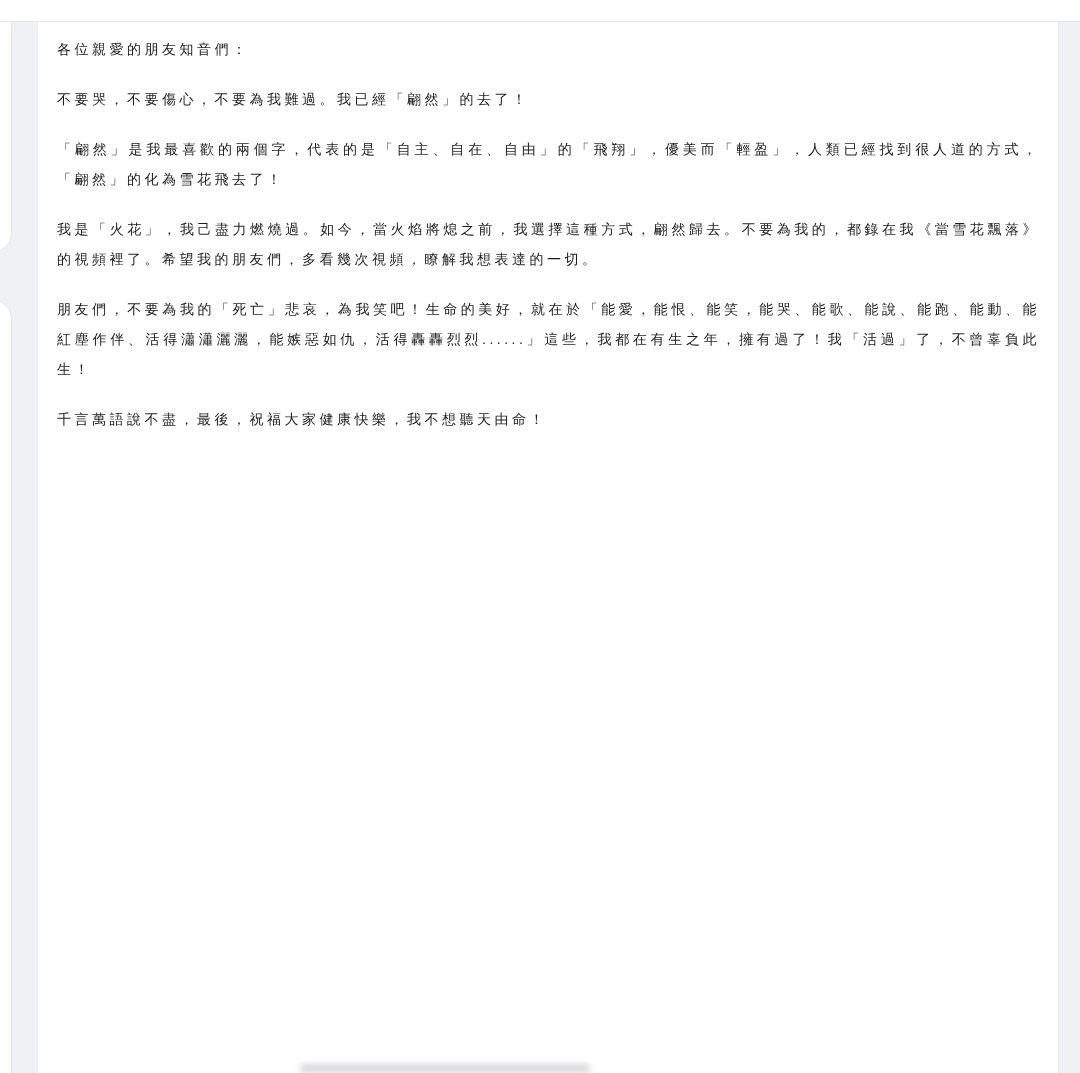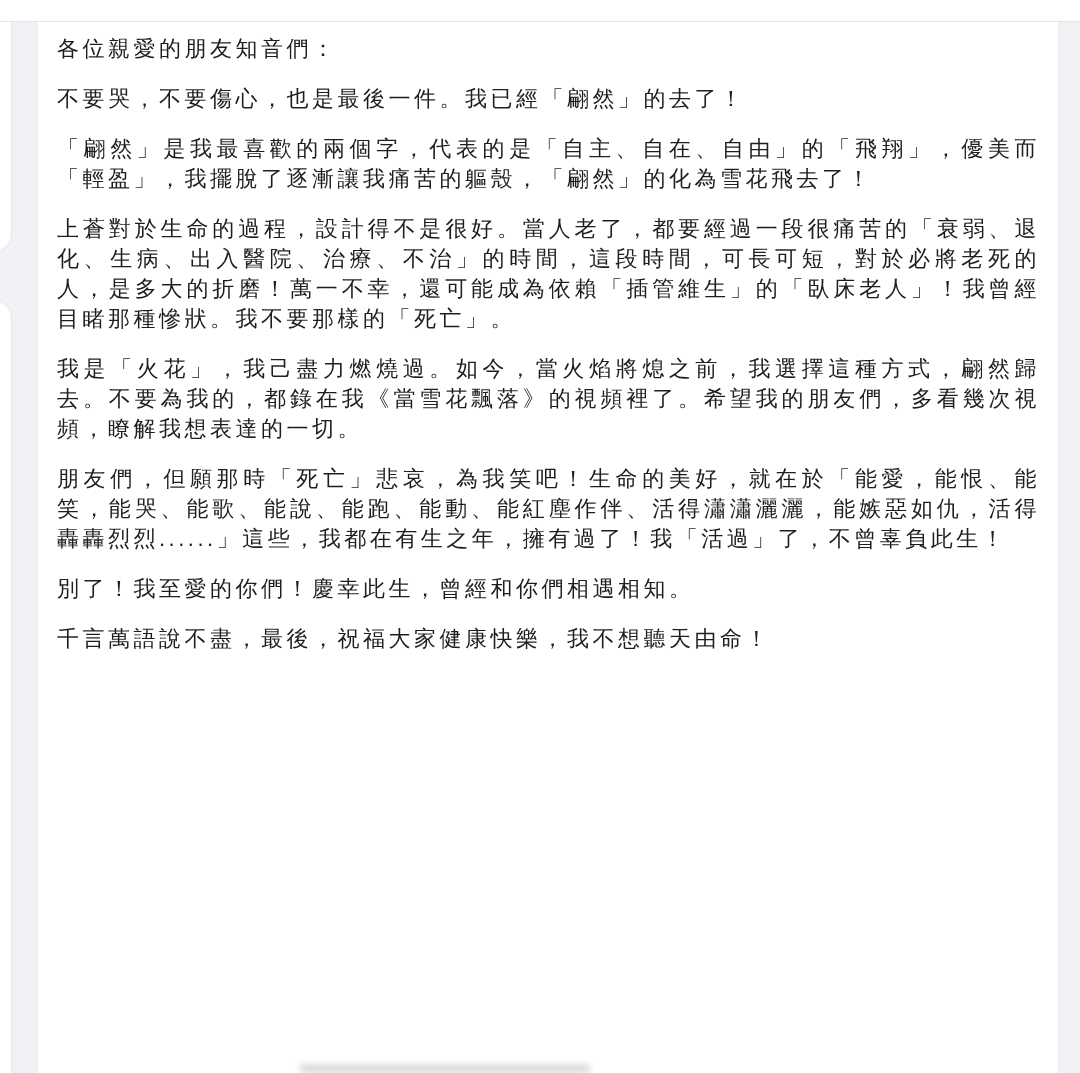--- a/index.html
+++ b/index.html
@@ -44,21 +44,21 @@
     z-index:2;
   }
   .page{
     position:absolute;left:38px;top:22px;width:1020px;height:1051px;
     background:var(--page);
     padding:12px 18px 0 19px;
     overflow:hidden;
     z-index:1;
   }
   .para{
-    font-size:22px;
+    font-size:14px;
     line-height:30px;
     letter-spacing:3.5px;
     color:var(--text);
     text-align:justify;
     text-justify:inter-ideograph;
     margin:0 0 20px 0;
     word-break:break-all;
     overflow-wrap:anywhere;
   }
   .bottom-smudge{
@@ -76,25 +76,23 @@
 <div class="top-bar"></div>
 
 <div class="left-gutter">
   <div class="partial-card card-a"></div>
   <div class="partial-card card-b"></div>
 </div>
 
 <div class="page">
   <div id="letter-body">
       <p class="para">各位親愛的朋友知音們：</p>
-      <p class="para">不要哭，不要傷心，也是最後一件。我已經「翩然」的去了！</p>
-      <p class="para">「翩然」是我最喜歡的兩個字，代表的是「自主、自在、自由」的「飛翔」，優美而「輕盈」，我擺脫了逐漸讓我痛苦的軀殼，「翩然」的化為雪花飛去了！</p>
-      <p class="para">上蒼對於生命的過程，設計得不是很好。當人老了，都要經過一段很痛苦的「衰弱、退化、生病、出入醫院、治療、不治」的時間，這段時間，可長可短，對於必將老死的人，是多大的折磨！萬一不幸，還可能成為依賴「插管維生」的「臥床老人」！我曾經目睹那種慘狀。我不要那樣的「死亡」。</p>
+      <p class="para">不要哭，不要傷心，不要為我難過。我已經「翩然」的去了！</p>
+      <p class="para">「翩然」是我最喜歡的兩個字，代表的是「自主、自在、自由」的「飛翔」，優美而「輕盈」，人類已經找到很人道的方式，「翩然」的化為雪花飛去了！</p>
       <p class="para">我是「火花」，我己盡力燃燒過。如今，當火焰將熄之前，我選擇這種方式，翩然歸去。不要為我的，都錄在我《當雪花飄落》的視頻裡了。希望我的朋友們，多看幾次視頻，瞭解我想表達的一切。</p>
-      <p class="para">朋友們，但願那時「死亡」悲哀，為我笑吧！生命的美好，就在於「能愛，能恨、能笑，能哭、能歌、能說、能跑、能動、能紅塵作伴、活得瀟瀟灑灑，能嫉惡如仇，活得轟轟烈烈......」這些，我都在有生之年，擁有過了！我「活過」了，不曾辜負此生！</p>
-      <p class="para">別了！我至愛的你們！慶幸此生，曾經和你們相遇相知。</p>
+      <p class="para">朋友們，不要為我的「死亡」悲哀，為我笑吧！生命的美好，就在於「能愛，能恨、能笑，能哭、能歌、能說、能跑、能動、能紅塵作伴、活得瀟瀟灑灑，能嫉惡如仇，活得轟轟烈烈......」這些，我都在有生之年，擁有過了！我「活過」了，不曾辜負此生！</p>
       <p class="para">千言萬語說不盡，最後，祝福大家健康快樂，我不想聽天由命！</p>
     </div>
 </div>
 
 <div class="right-gutter"></div>
 
 <div class="bottom-smudge"></div>
 
 </body></html>

